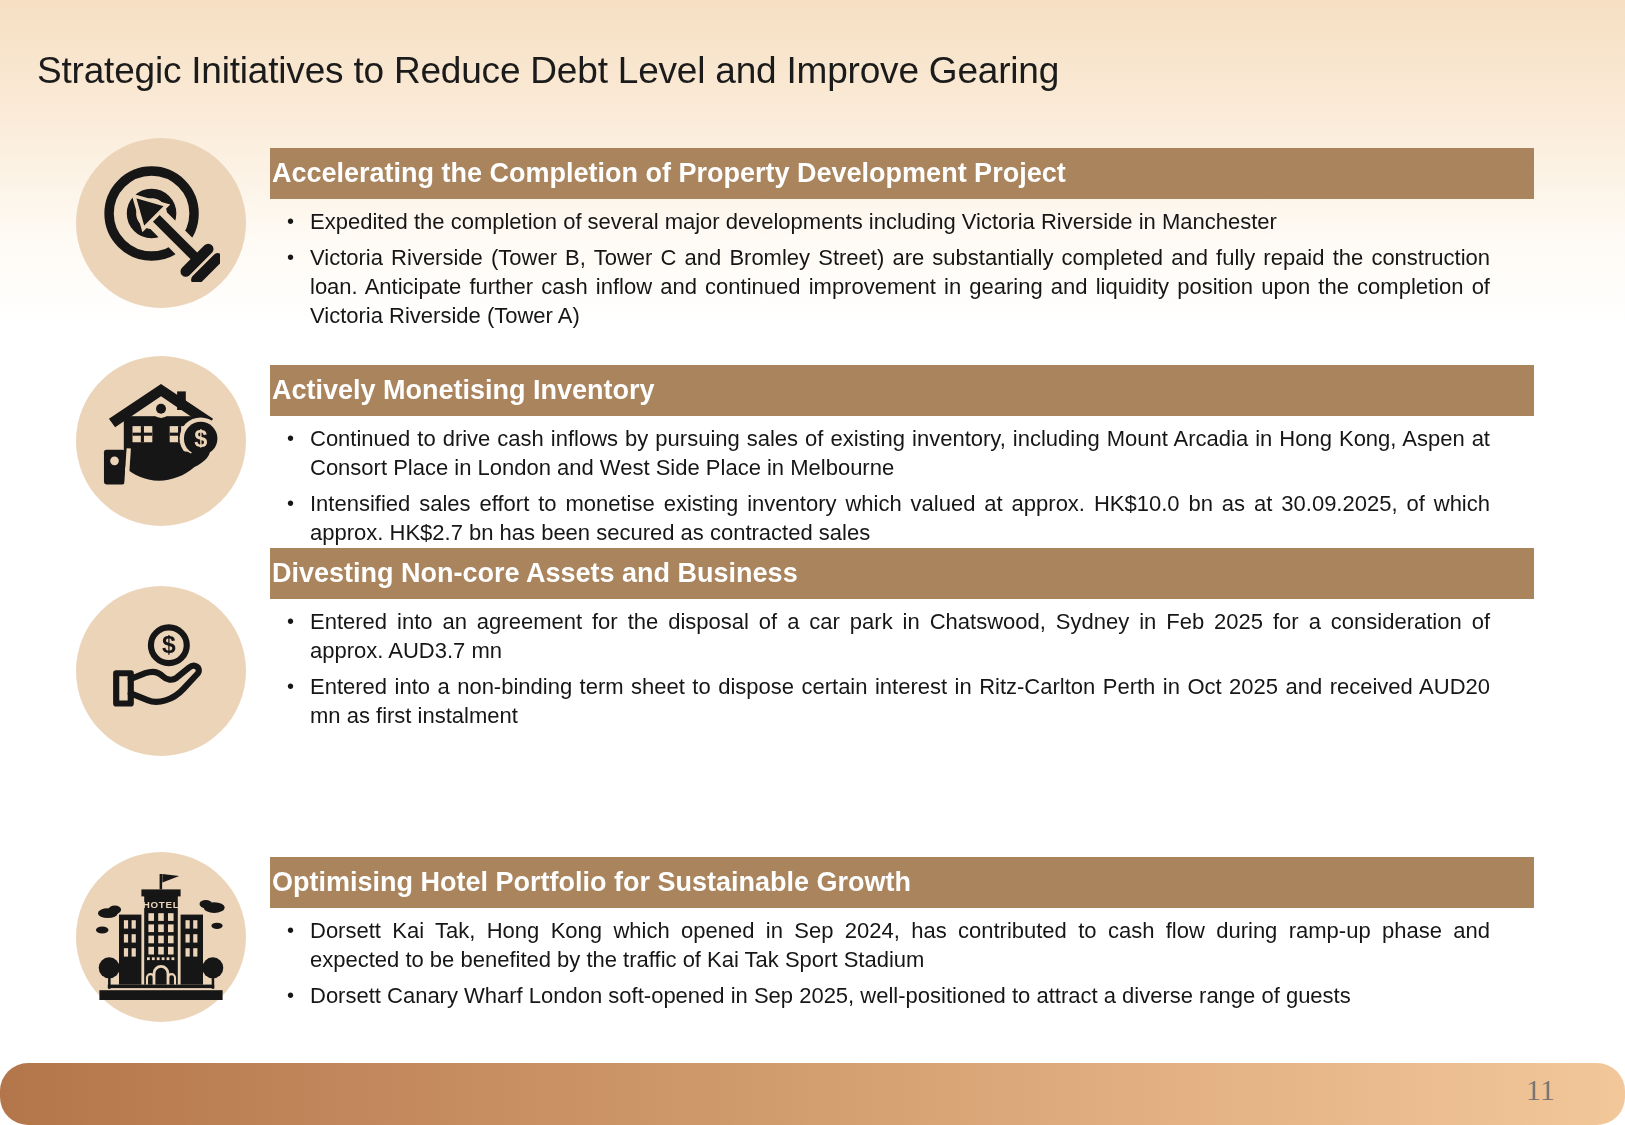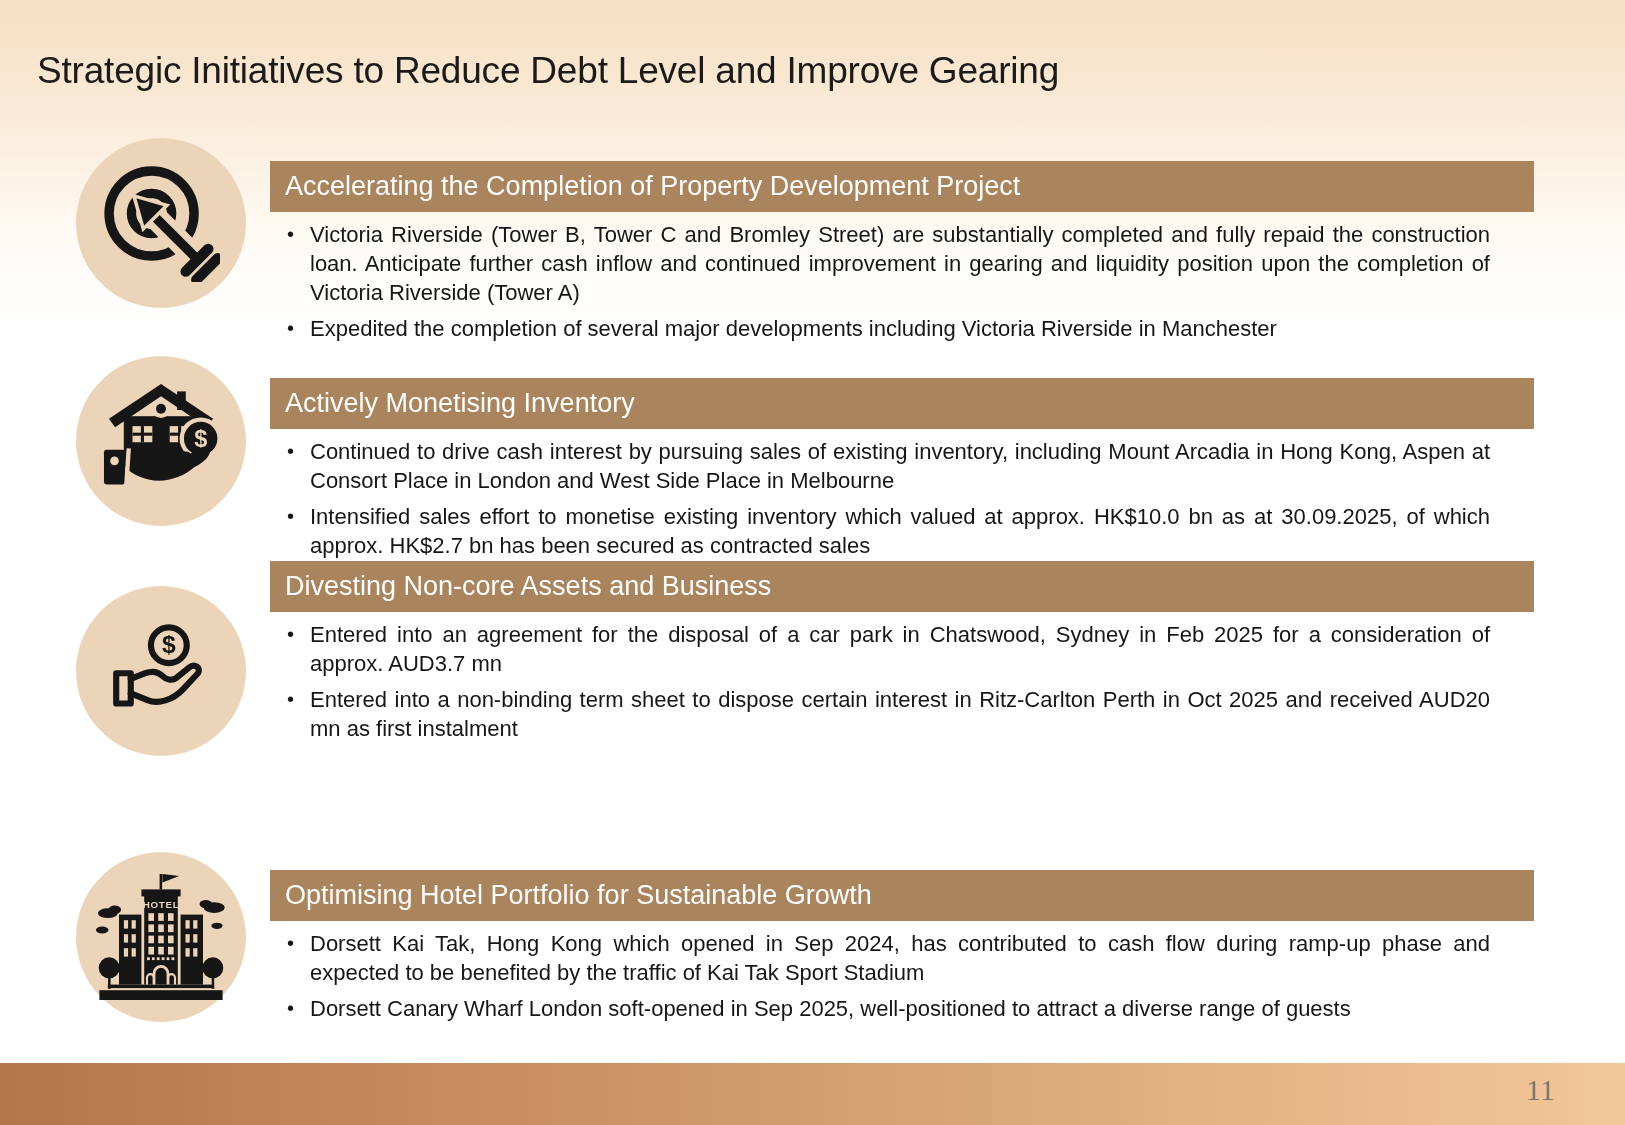--- a/index.html
+++ b/index.html
@@ -14,36 +14,37 @@
   }
   .icon-circle{
     position:absolute;left:76px;width:170px;height:170px;border-radius:50%;
     background:#ecd4b9;display:flex;align-items:center;justify-content:center;
   }
   #circle-1{top:138px;} #circle-2{top:356px;} #circle-3{top:586px;} #circle-4{top:852px;}
   .section{position:absolute;left:270px;width:1220px;}
   #section-1{top:148px;} #section-2{top:365px;} #section-3{top:548px;} #section-4{top:857px;}
   .section-header{
     height:51px;background:#a9845d;color:#ffffff;
-    display:flex;align-items:center;padding-left:15px;box-sizing:border-box;
-    font-size:27px;font-weight:normal;white-space:nowrap;margin-top:13px;
+    display:flex;align-items:center;padding-left:2px;box-sizing:border-box;
+    font-size:27px;font-weight:bold;white-space:nowrap;
   }
   .w-std{width:1264px;} .w-wide{width:1264px;}
   ul.bullets{margin:8px 0 0 0;padding:0;width:1220px;}
   ul.bullets li{
     list-style:none;position:relative;padding-left:40px;margin:0 0 7px 0;
     font-size:22px;line-height:29px;color:#161616;text-align:justify;
   }
   ul.bullets li:last-child{margin-bottom:0;}
   ul.bullets li::before{
     content:"\2022";position:absolute;left:17px;top:0;font-size:20px;color:#161616;
   }
   .footer-bar{
     position:absolute;left:0;bottom:0;width:1625px;height:62px;
     background:linear-gradient(90deg,#b3764a 0%,#c08459 18%,#cf9a6b 45%,#e2b083 72%,#f2c79a 100%);
+    border-radius:28px;
   }
   .page-number{
     position:absolute;right:70px;top:10px;
     font-family:"Liberation Serif",serif;font-size:30px;color:#7b7470;
   }
   svg text{font-family:"Liberation Sans",sans-serif;}
 </style>
 </head>
 <body>
 
@@ -158,29 +159,29 @@
       </g>
       <path d="M45 84 L45 76 A5 5 0 0 1 55 76 L55 84" fill="none" stroke="#ecd4b9" stroke-width="2"></path>
       <path d="M40 84 L40 79 A2.5 2.5 0 0 1 45 79" fill="none" stroke="#ecd4b9" stroke-width="1.5"></path>
       <path d="M55 79 A2.5 2.5 0 0 1 60 79 L60 84" fill="none" stroke="#ecd4b9" stroke-width="1.5"></path>
     </svg>
   </div>
 
   <div class="section" id="section-1">
     <div class="section-header w-std">Accelerating the Completion of Property Development Project</div>
     <ul class="bullets">
+      <li>Expedited the completion of several major developments including Victoria Riverside in Manchester</li>
       <li>Victoria Riverside (Tower B, Tower C and Bromley Street) are substantially completed and fully repaid the construction loan. Anticipate further cash inflow and continued improvement in gearing and liquidity position upon the completion of Victoria Riverside (Tower A)</li>
-      <li>Expedited the completion of several major developments including Victoria Riverside in Manchester</li>
     </ul>
   </div>
 
   <div class="section" id="section-2">
     <div class="section-header w-std">Actively Monetising Inventory</div>
     <ul class="bullets">
-      <li>Continued to drive cash interest by pursuing sales of existing inventory, including Mount Arcadia in Hong Kong, Aspen at Consort Place in London and West Side Place in Melbourne</li>
+      <li>Continued to drive cash inflows by pursuing sales of existing inventory, including Mount Arcadia in Hong Kong, Aspen at Consort Place in London and West Side Place in Melbourne</li>
       <li>Intensified sales effort to monetise existing inventory which valued at approx. HK$10.0 bn as at 30.09.2025, of which approx. HK$2.7 bn has been secured as contracted sales</li>
     </ul>
   </div>
 
   <div class="section" id="section-3">
     <div class="section-header w-wide">Divesting Non-core Assets and Business</div>
     <ul class="bullets">
       <li>Entered into an agreement for the disposal of a car park in Chatswood, Sydney in Feb 2025 for a consideration of approx. AUD3.7 mn</li>
       <li>Entered into a non-binding term sheet to dispose certain interest in Ritz-Carlton Perth in Oct 2025 and received AUD20 mn as first instalment</li>
     </ul>

